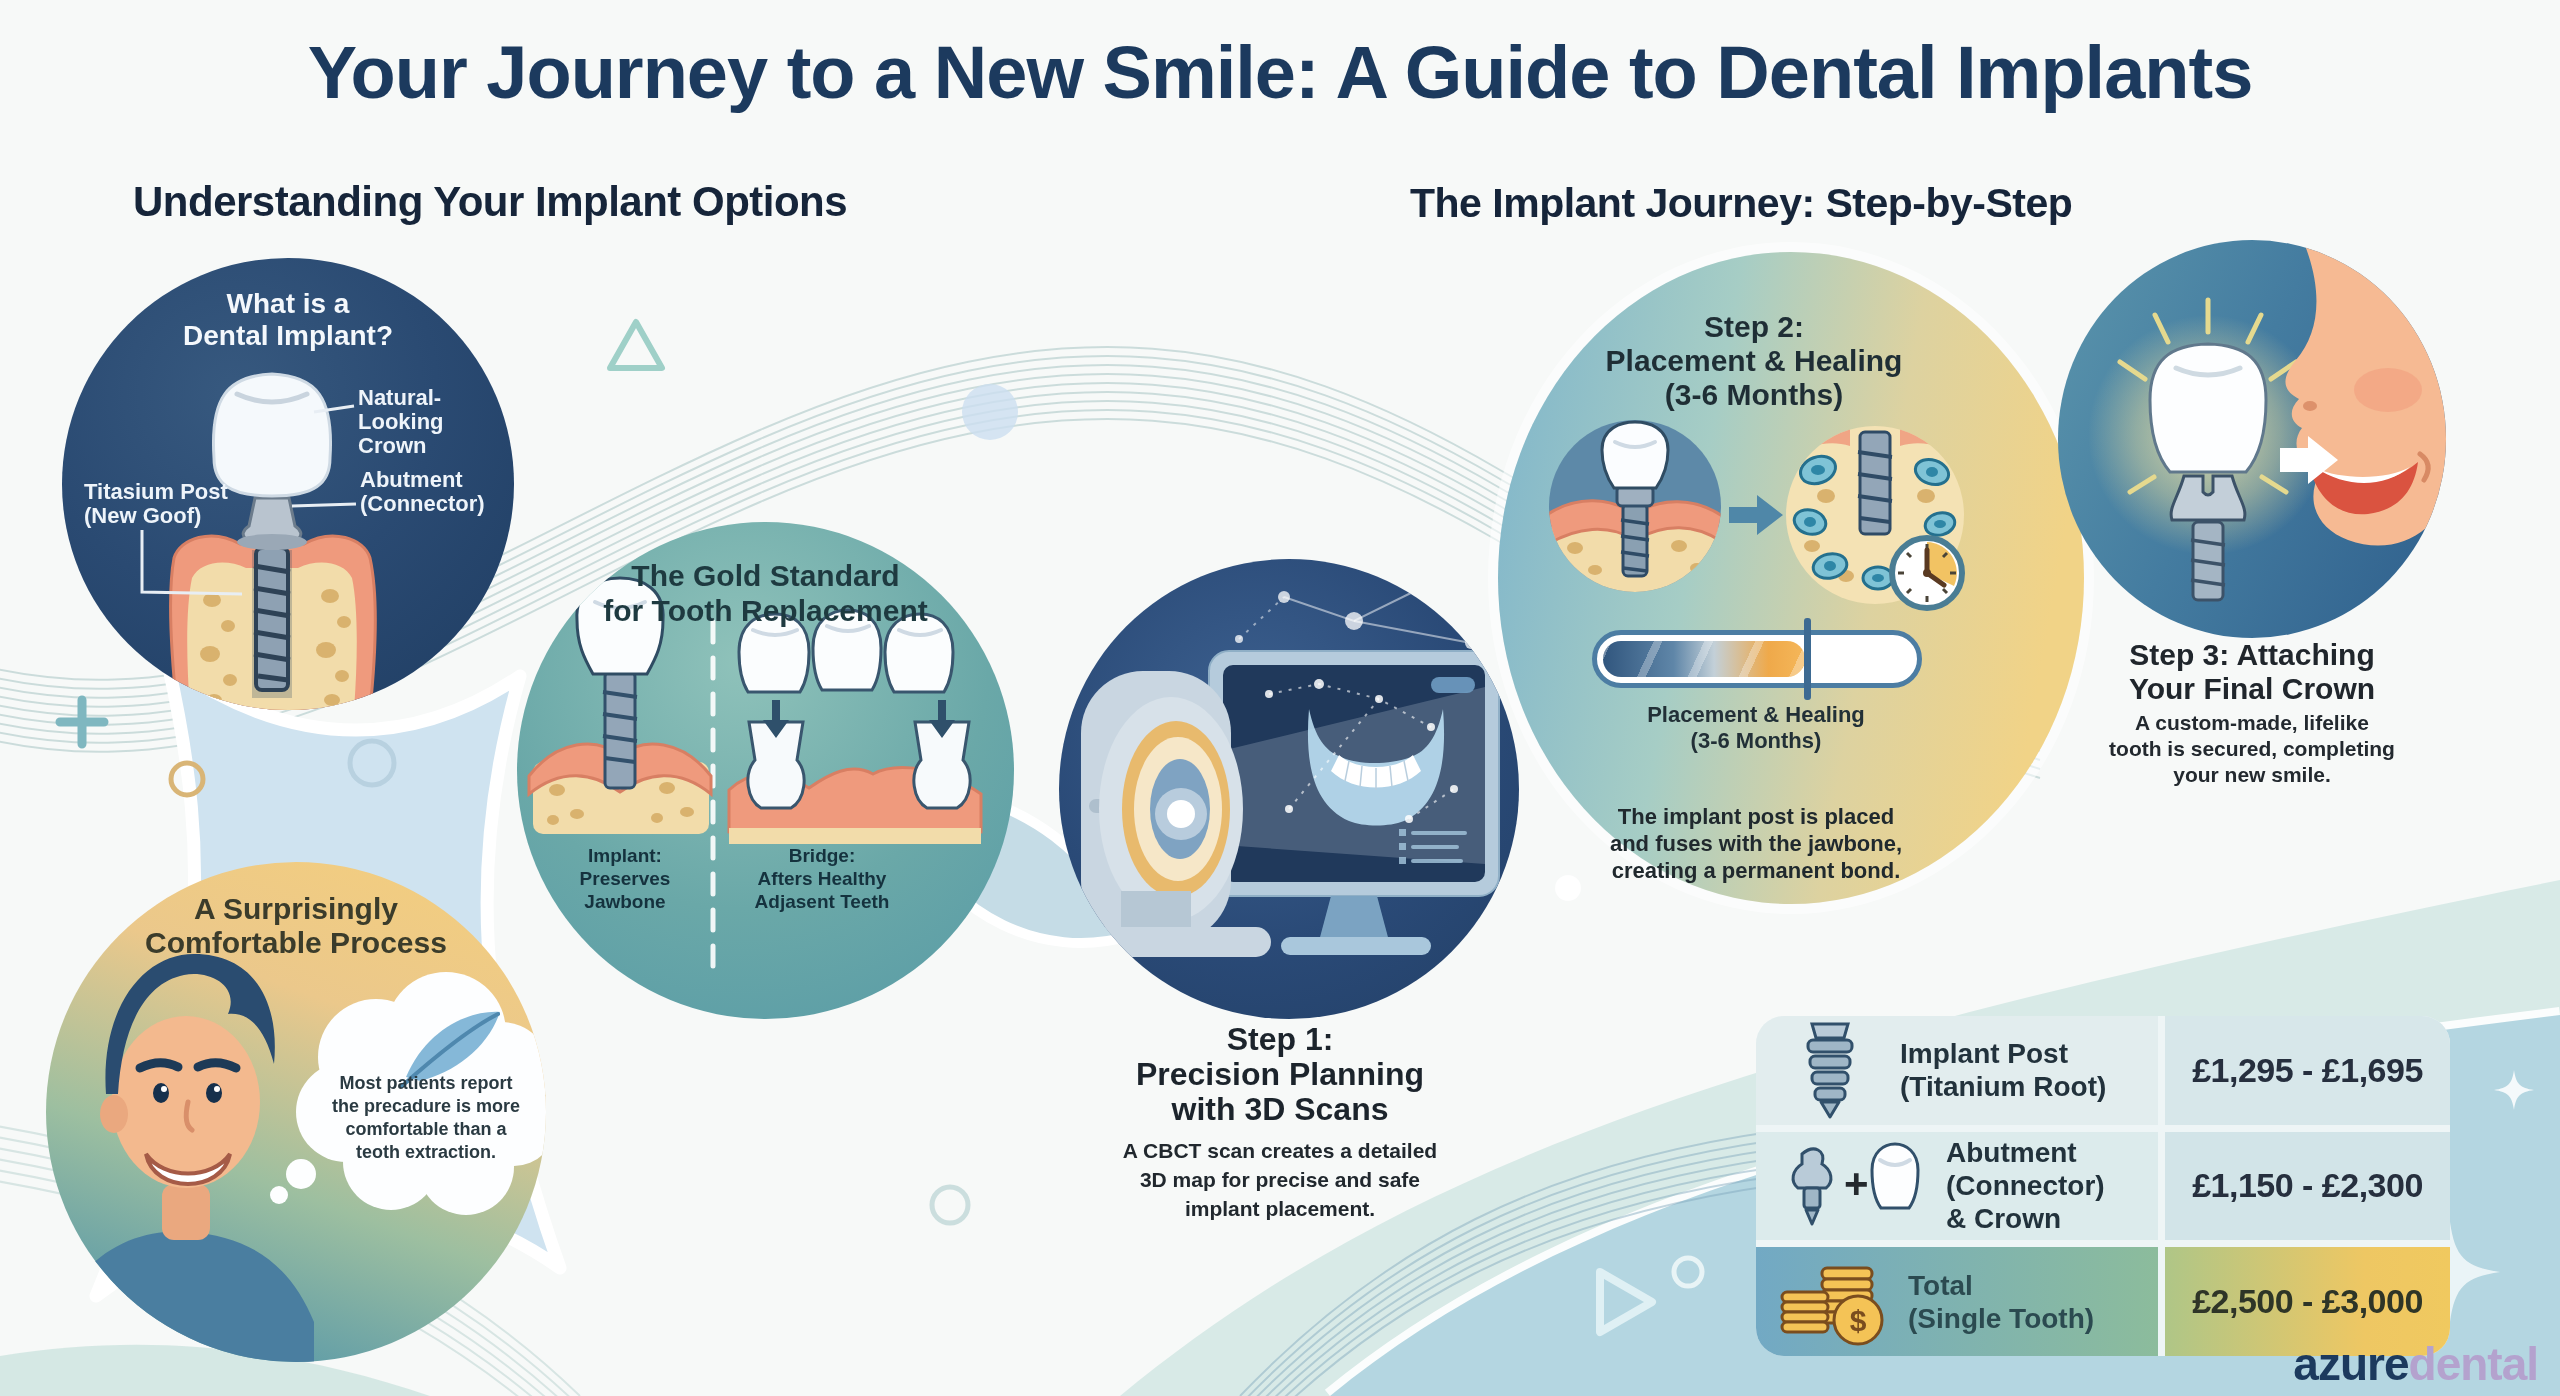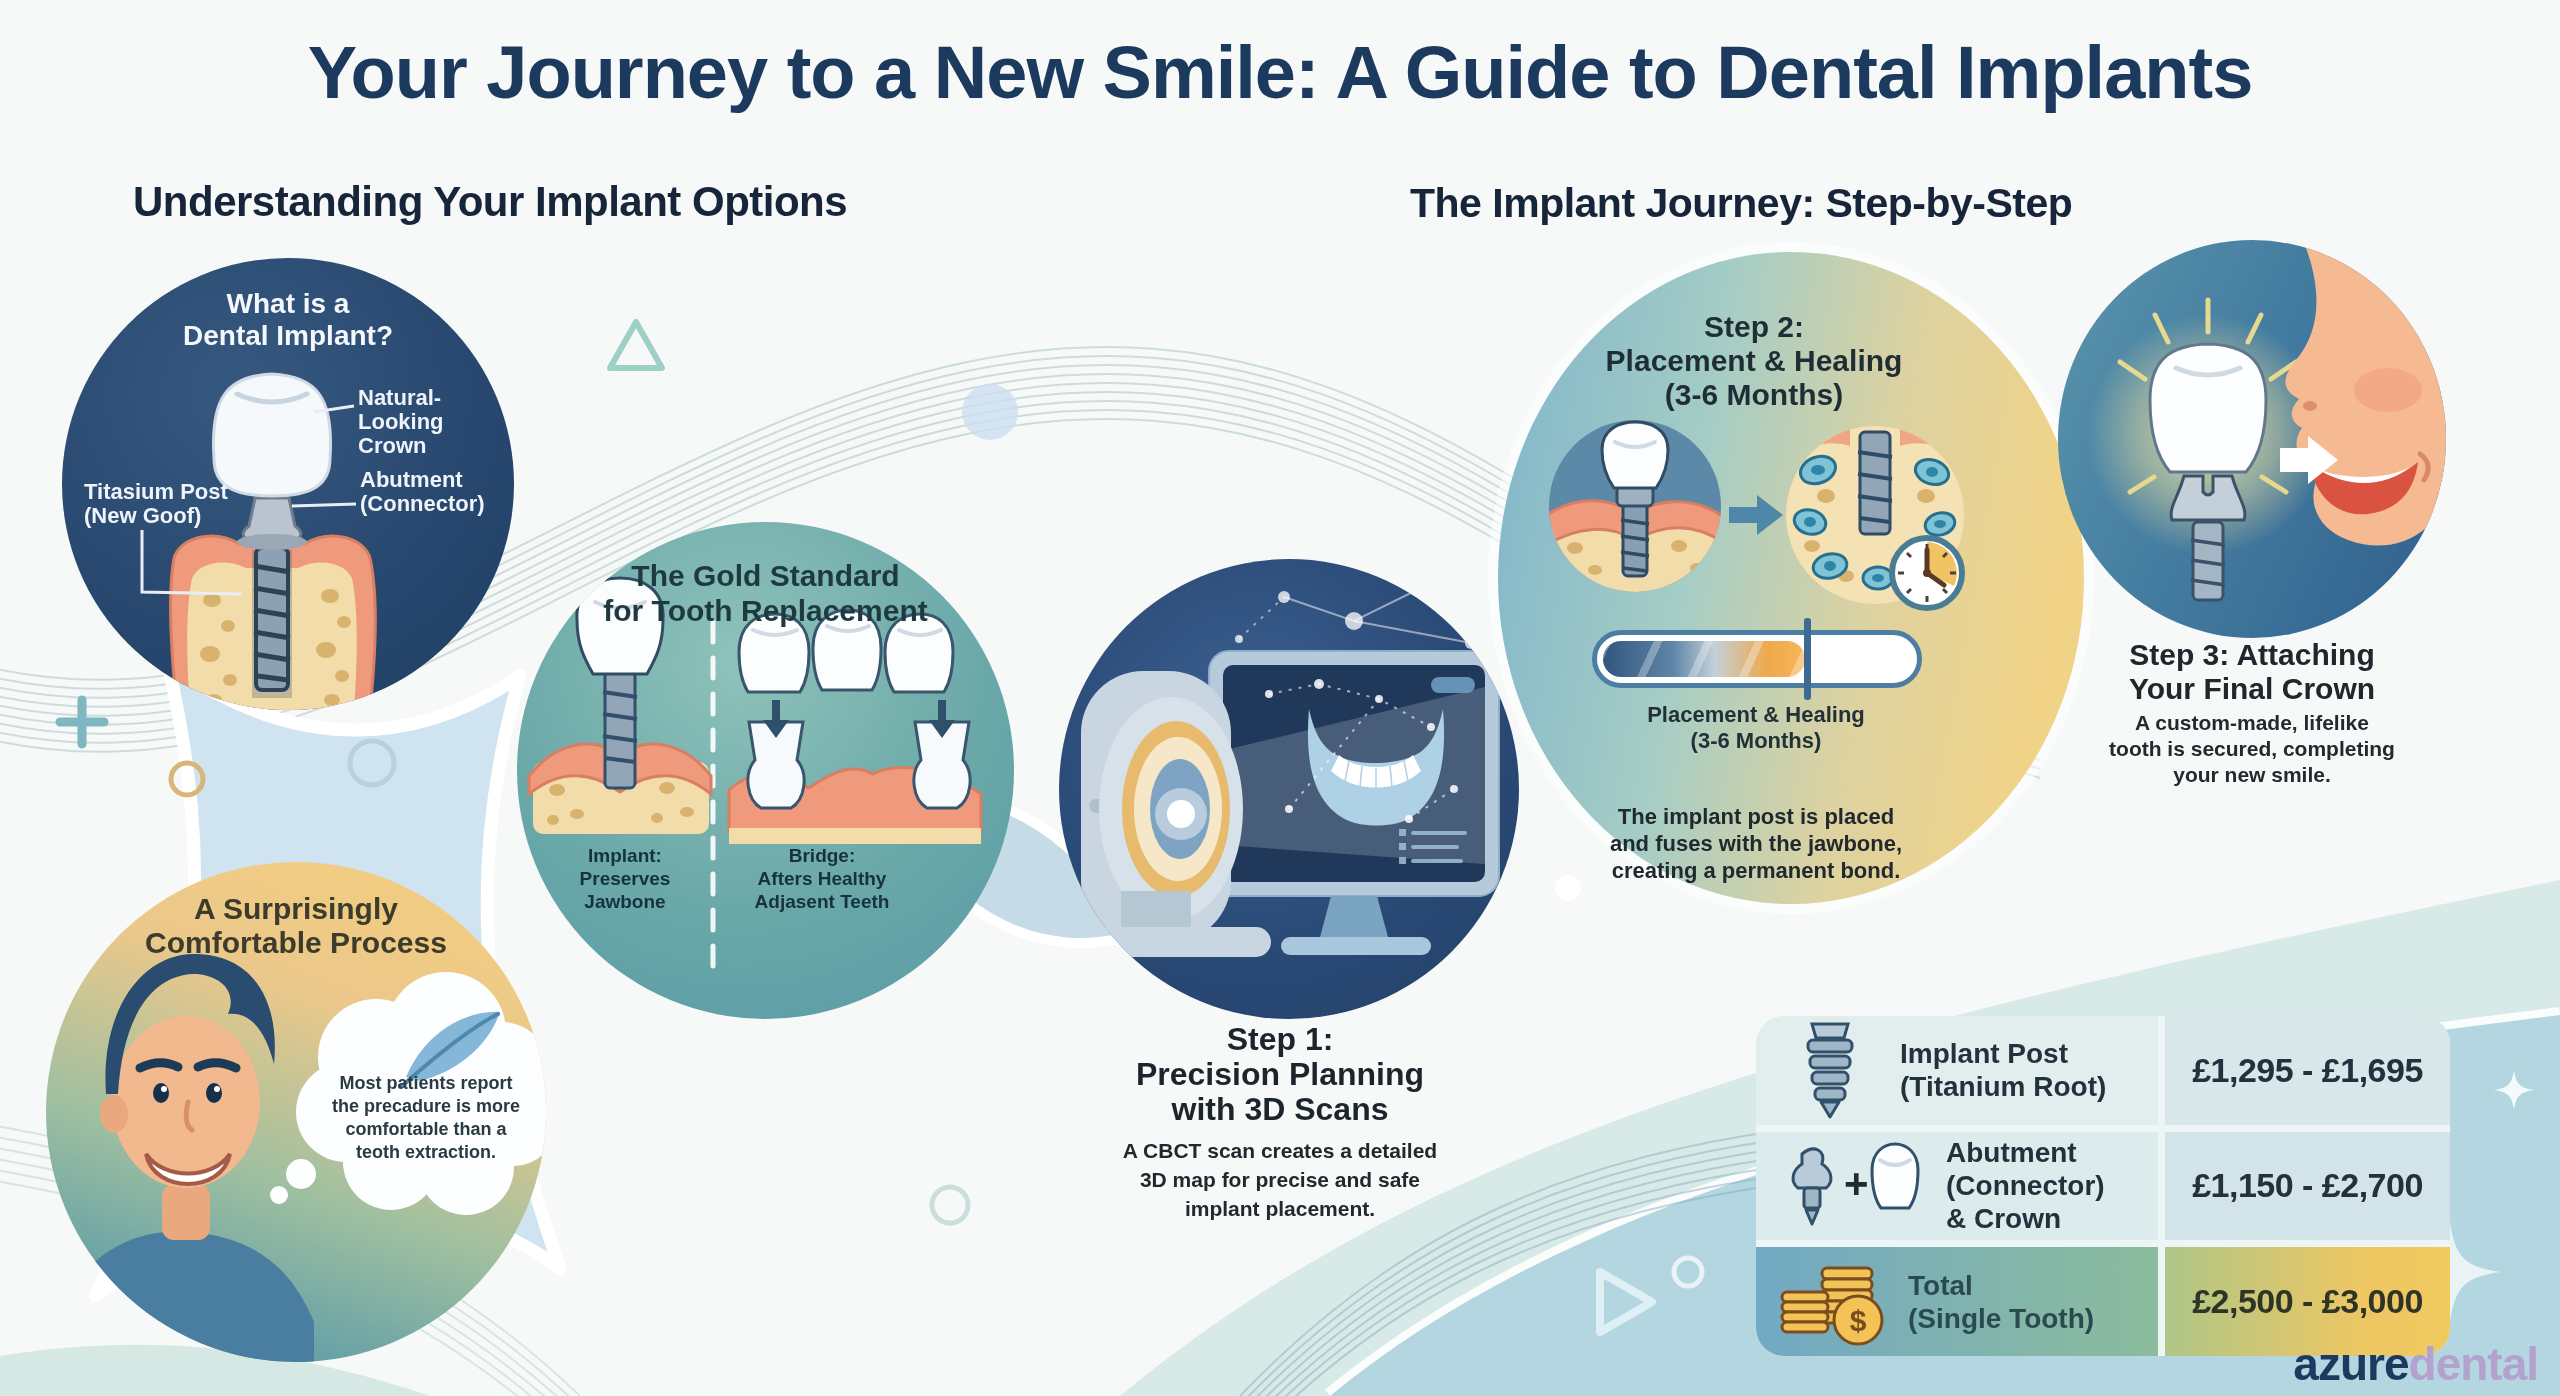--- a/index.html
+++ b/index.html
@@ -605,21 +605,21 @@
           <text x="66" y="58" font-size="42" font-weight="bold" fill="#24292e" font-family="Liberation Sans, sans-serif">+</text>
           <path d="M94,30 C94,12 106,4 117,4 C128,4 140,12 140,30 C140,48 137,60 131,68 L103,68 C97,60 94,48 94,30 Z" fill="#fdfeff" stroke="#31506b" stroke-width="3"></path>
           <path d="M102,20 Q117,30 132,20" stroke="#cfdae4" stroke-width="4" fill="none" stroke-linecap="round"></path>
         </svg>
       </span>
       <span class="item-text">
         <span class="line">Abutment (Connector)</span>
         <span class="line">&amp; Crown</span>
       </span>
     </div>
-    <div class="tcell cell-price r2p">£1,150 - £2,700</div>
+    <div class="tcell cell-price r2p">£1,150 - £2,300</div>
 
     <div class="tcell cell-item r3l">
       <span class="cell-icon">
         <svg width="112" height="92" viewBox="0 0 112 92">
           <g fill="#f4c356" stroke="#7a4d1e" stroke-width="3">
             <rect x="44" y="12" width="50" height="11" rx="5"></rect>
               <rect x="44" y="23" width="50" height="11" rx="5"></rect>
             <rect x="44" y="34" width="50" height="11" rx="5"></rect>
               <rect x="44" y="45" width="50" height="11" rx="5"></rect>
             <rect x="44" y="56" width="50" height="11" rx="5"></rect>

